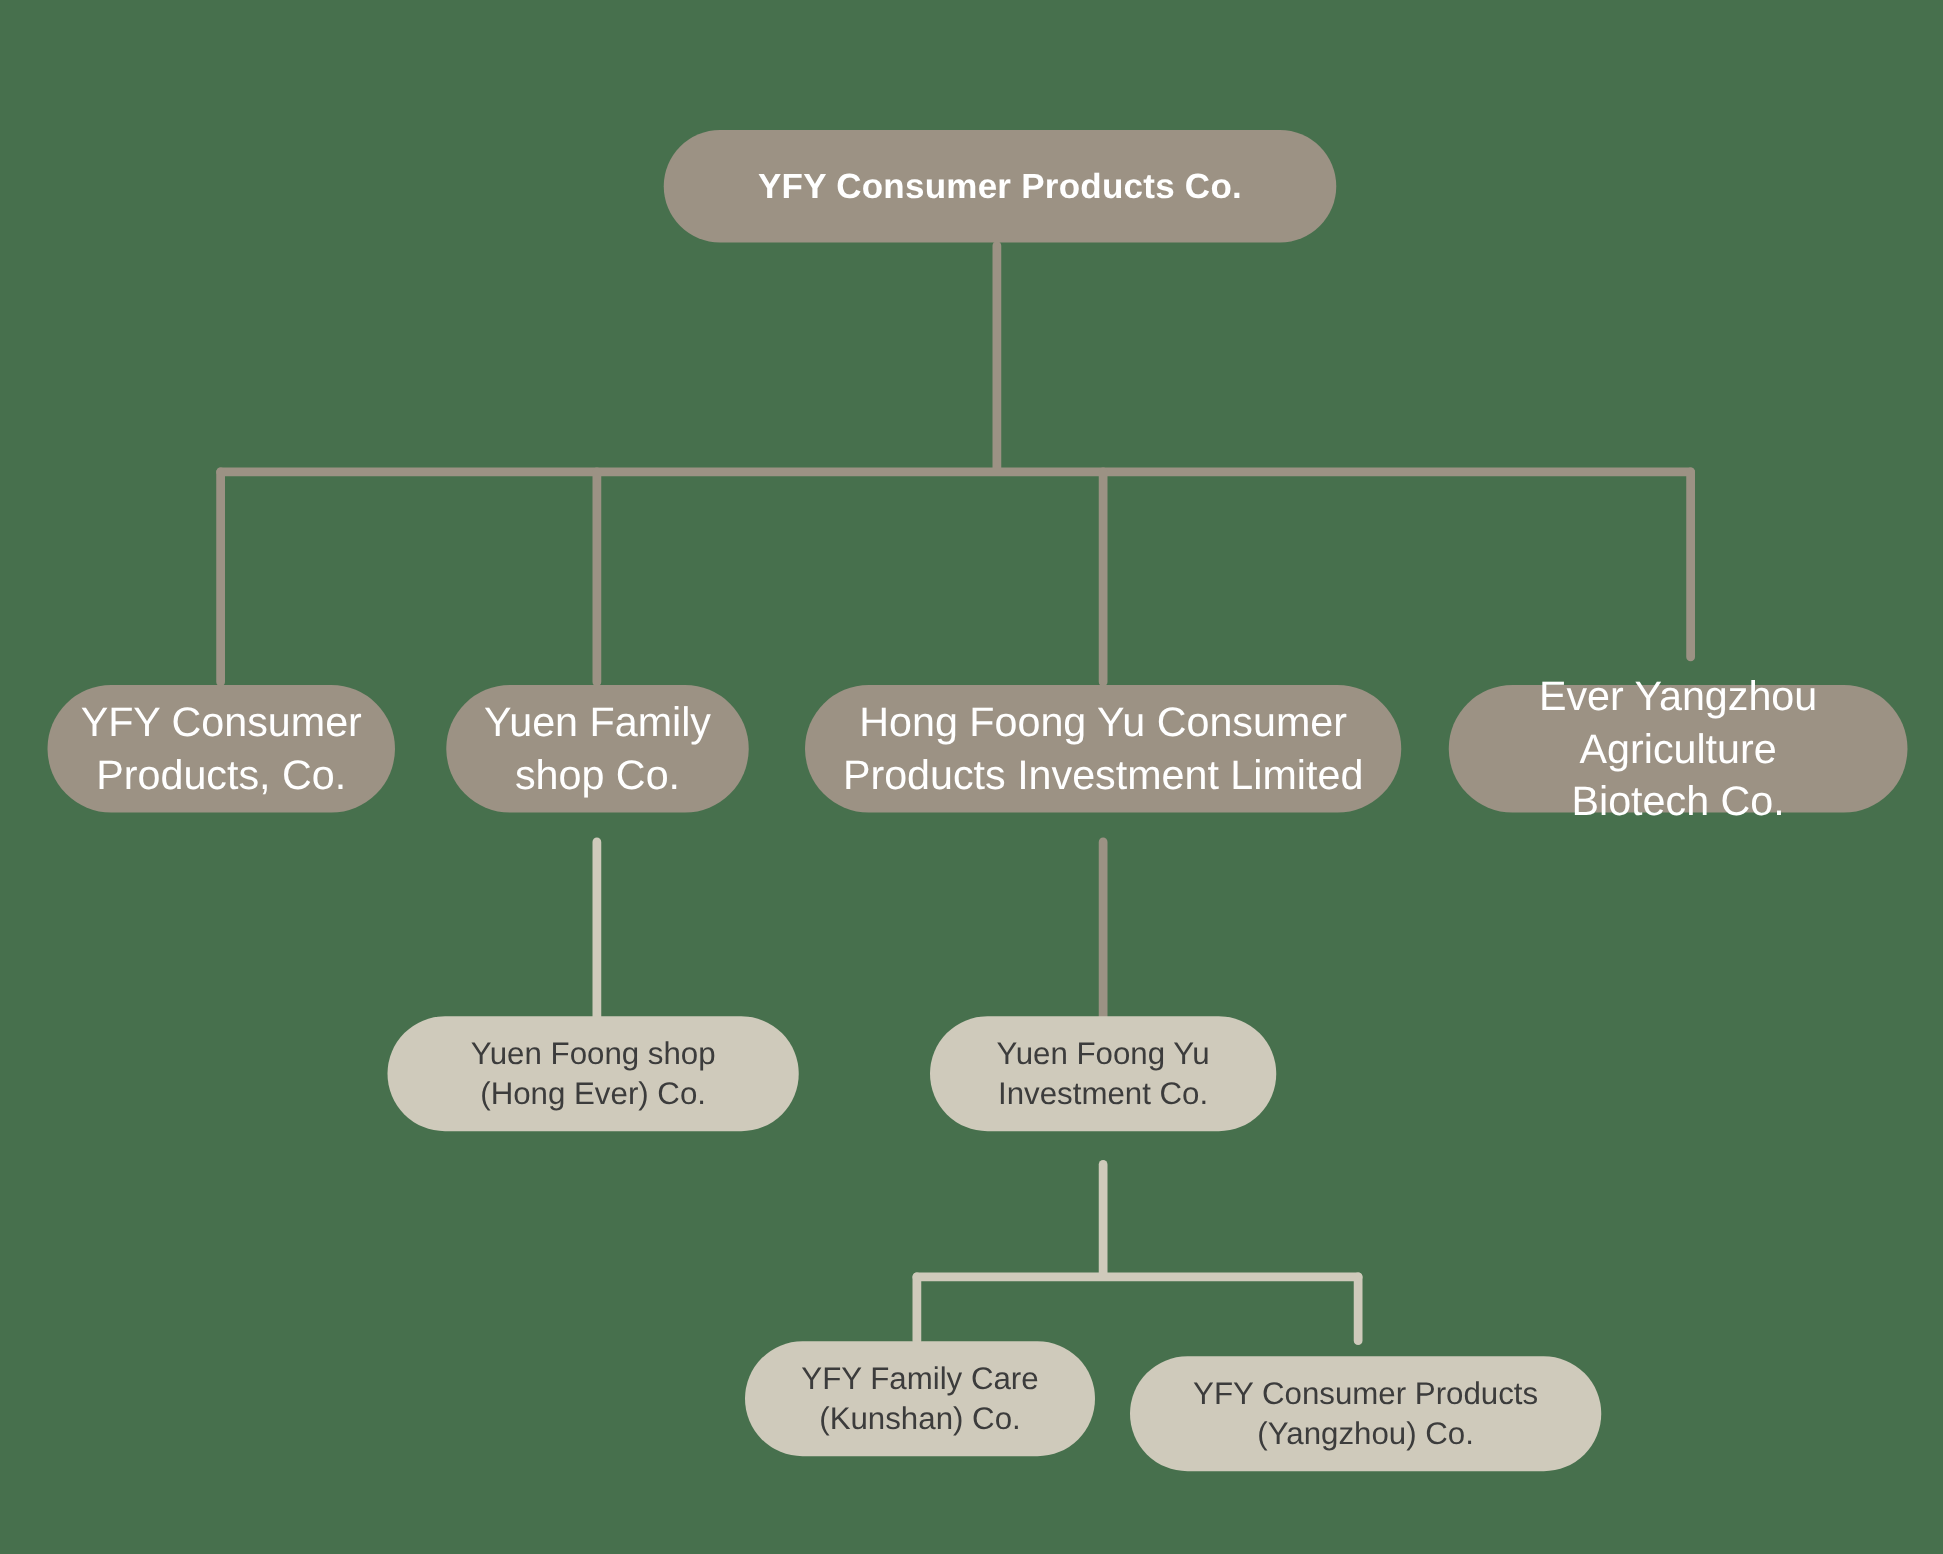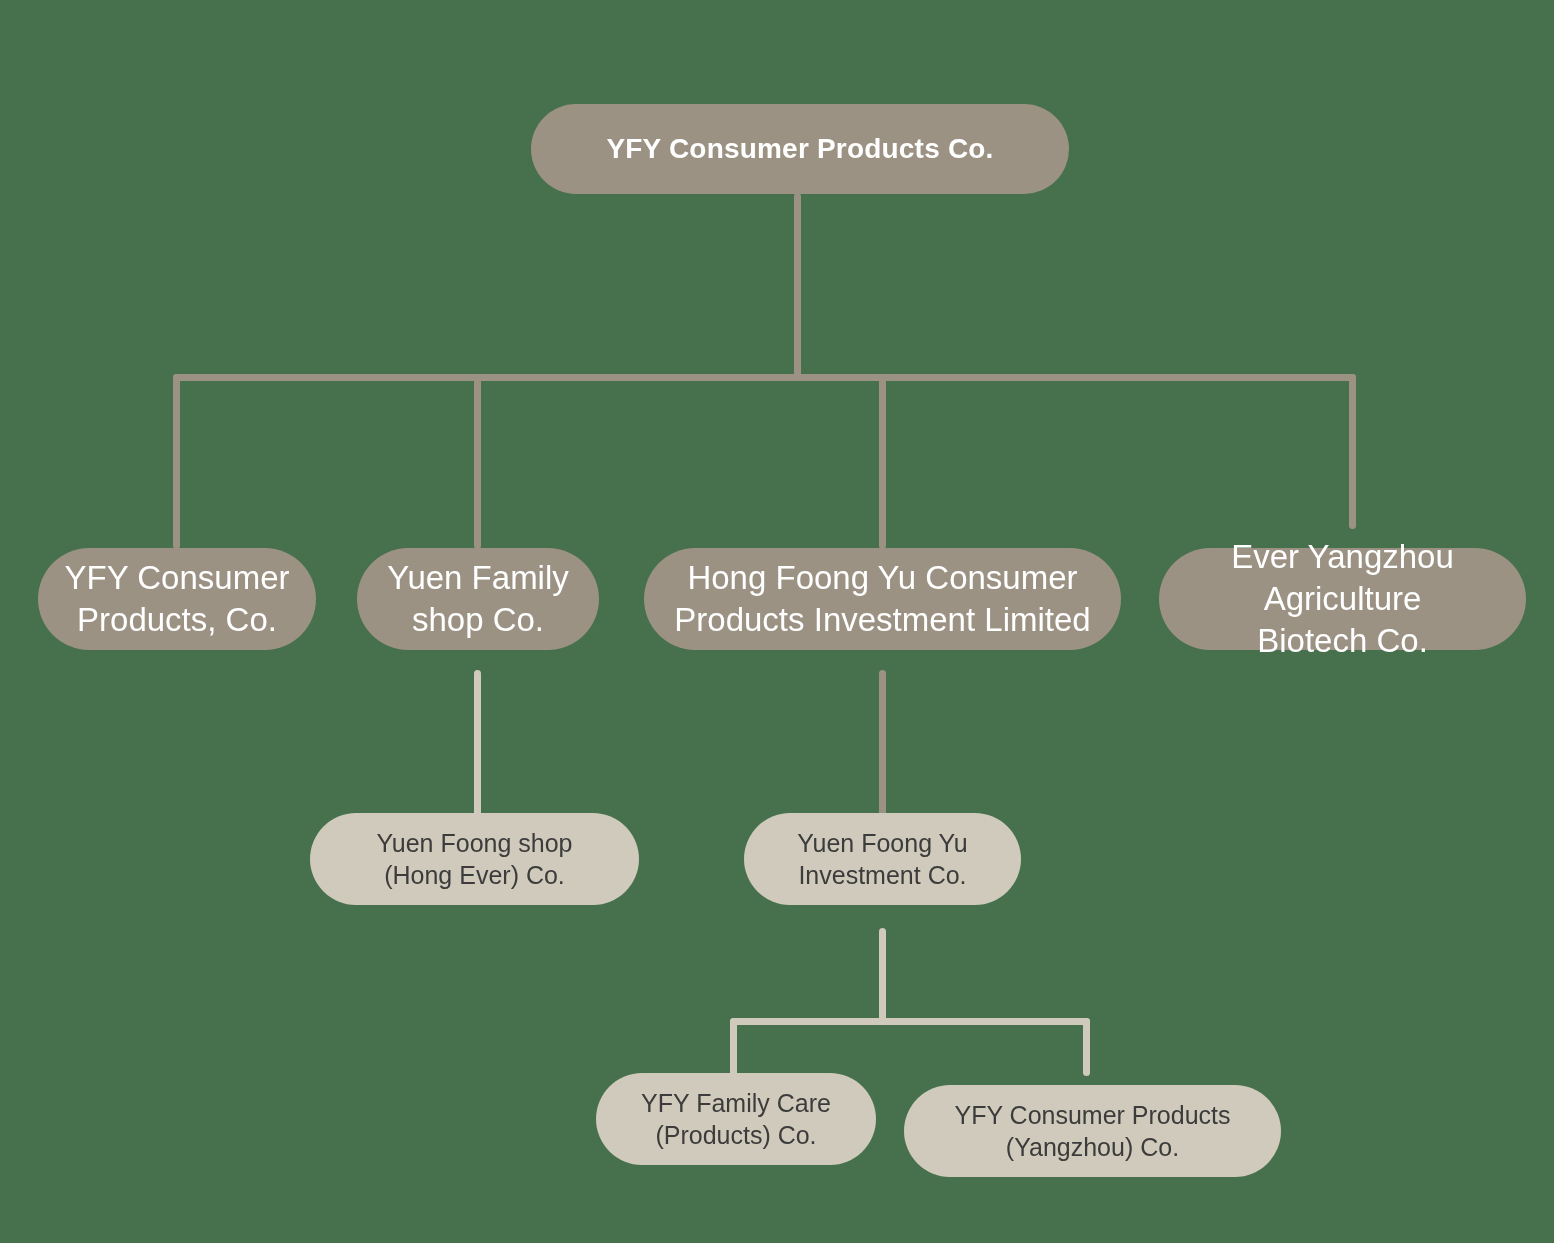--- a/index.html
+++ b/index.html
@@ -118,18 +118,18 @@
   <div class="node level-2" style="left:1159px; top:548px; width:367px; height:102px;">Ever Yangzhou Agriculture
 Biotech Co.</div>
 
   <div class="node level-3" style="left:310px; top:813px; width:329px; height:92px;">Yuen Foong shop
 (Hong Ever) Co.</div>
 
   <div class="node level-3" style="left:744px; top:813px; width:277px; height:92px;">Yuen Foong Yu
 Investment Co.</div>
 
   <div class="node level-4" style="left:596px; top:1073px; width:280px; height:92px;">YFY Family Care
-(Products) Co.</div>
+(Kunshan) Co.</div>
 
   <div class="node level-4" style="left:904px; top:1073px; width:377px; height:92px;margin-top:12px;">YFY Consumer Products
 (Yangzhou) Co.</div>
 
 </div>
 
 </body></html>

